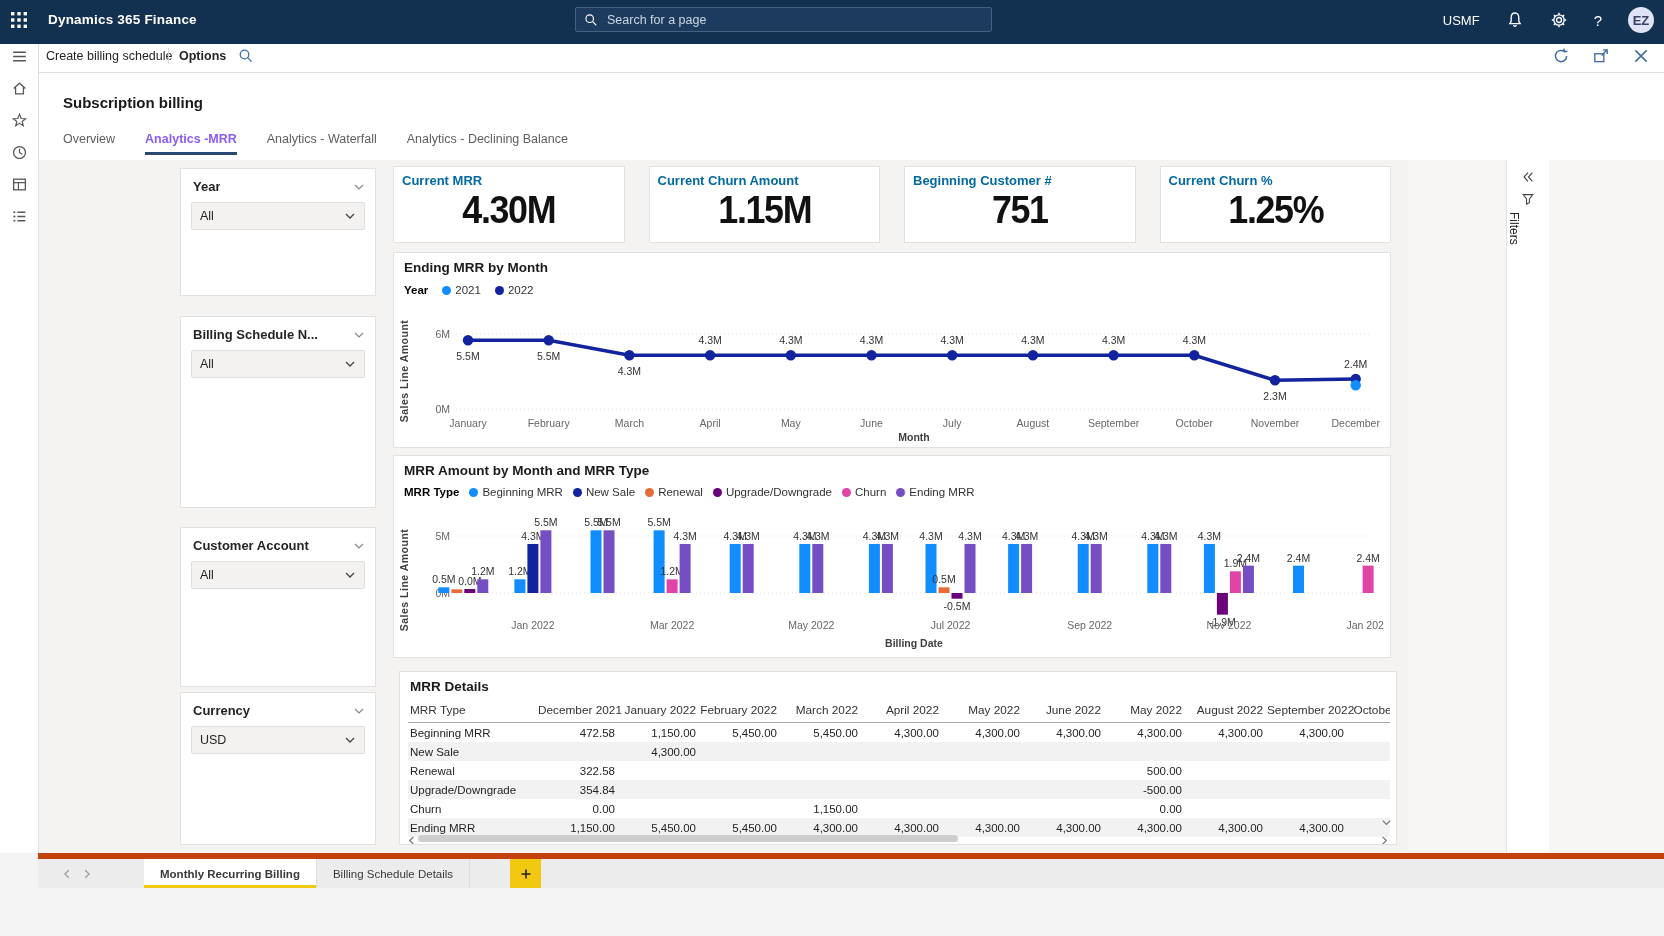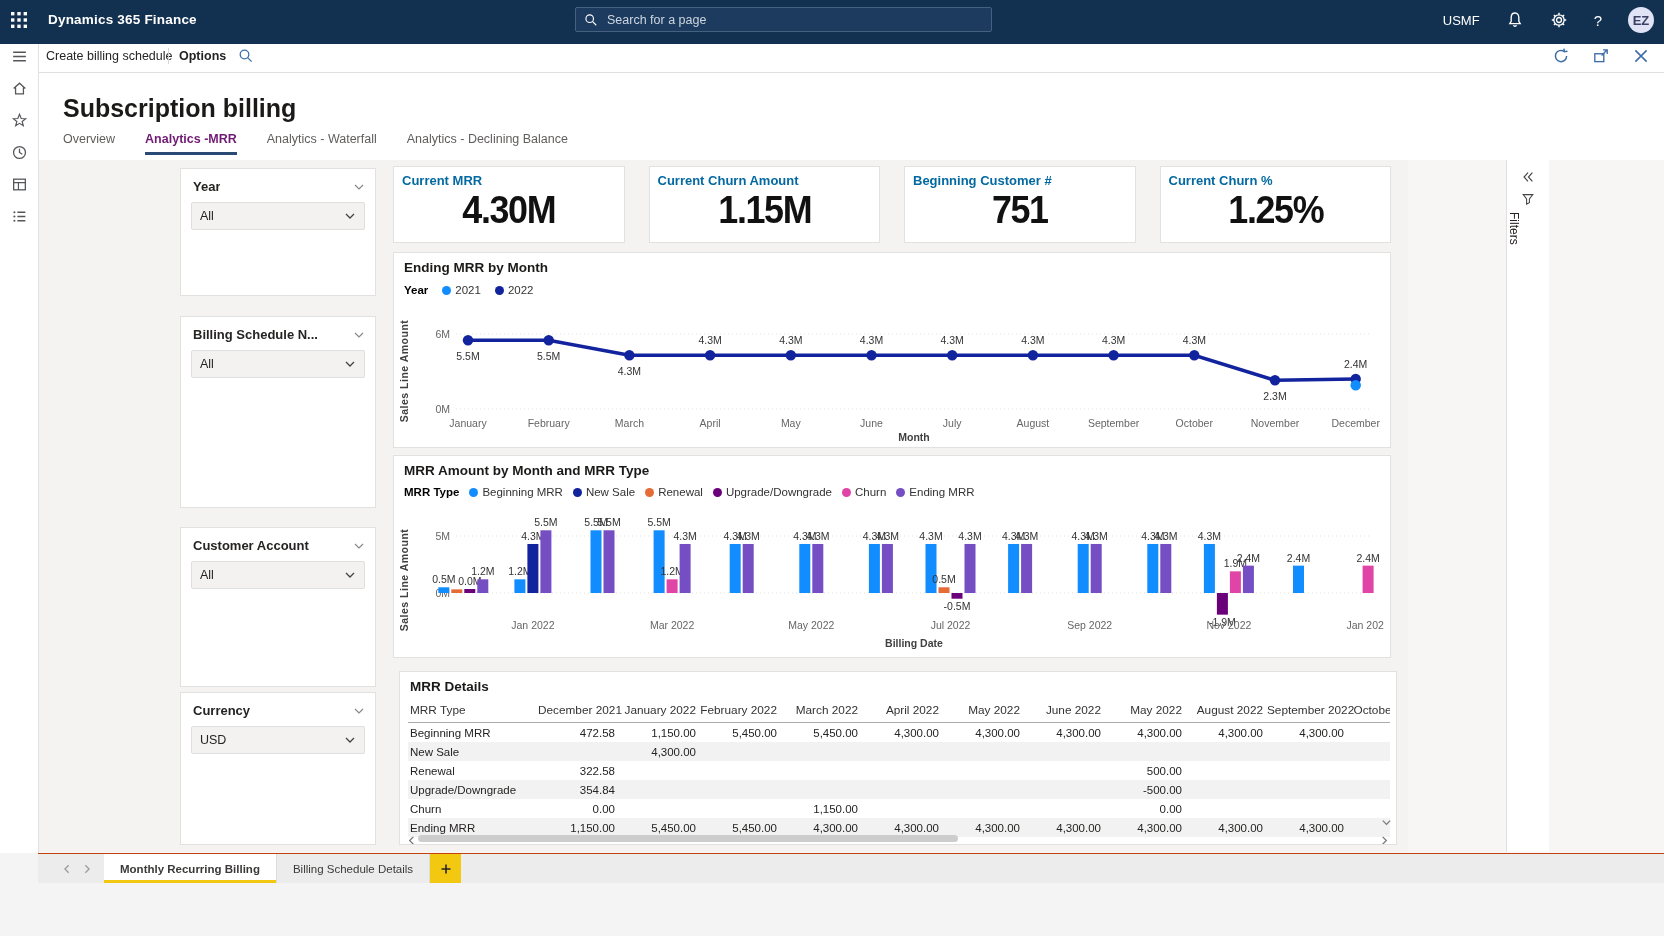--- a/index.html
+++ b/index.html
@@ -29,24 +29,24 @@
   .ap-options{left:179px;font-weight:700;}
   .ap-search{position:absolute;left:238px;top:8px;width:16px;height:16px;color:#3e6da5;cursor:pointer;}
   .ap-right{position:absolute;right:14px;top:0;height:32px;display:flex;align-items:center;gap:22px;color:#3e6da5;}
   .ap-right .tb-icon{color:#3e6da5;}
   
   .leftrail{position:absolute;left:0;top:40px;width:38px;height:813px;background:#fff;border-right:1px solid #e3e1df;z-index:25;}
   .rail-btn{width:38px;height:32px;display:flex;align-items:center;justify-content:center;color:#54565a;cursor:pointer;}
   .rail-btn svg{width:17px;height:17px;}
   
   .page-head{position:absolute;left:38px;top:72px;width:1626px;height:88px;background:#fff;}
-  .page-title{position:absolute;left:25px;top:22px;font-size:25px;font-weight:600;color:#1b1a19;}
+  .page-title{position:absolute;left:25px;top:22px;font-size:15px;font-weight:600;color:#1b1a19;}
   .page-tabs{position:absolute;left:25px;top:60px;display:flex;gap:30px;}
   .ptab{font-size:12.5px;color:#605e5c;padding-bottom:6px;cursor:pointer;white-space:nowrap;}
-  .ptab.active{color:#701a75;font-weight:700;border-bottom:3px solid #2b4a73;}
+  .ptab.active{color:#8b5cf6;font-weight:700;border-bottom:3px solid #2b4a73;}
   
   .canvas{position:absolute;left:38px;top:160px;width:1370px;height:692px;background:#f4f3f1;}
   .card{position:absolute;background:#fff;border:1px solid #e3e1df;box-sizing:border-box;}
   
   .slicer-card{left:142px;width:196px;}
   .slicer-title{display:flex;align-items:center;justify-content:space-between;padding:10px 10px 6px 12px;}
   .slicer-title .st{font-size:13px;font-weight:700;white-space:nowrap;overflow:hidden;}
   .slicer-collapse{color:#888;width:12px;height:12px;cursor:pointer;flex:none;}
   .slicer-dd{margin:2px 10px;height:26px;background:#f3f2f1;border:1px solid #e1dfdd;border-radius:2px;
              display:flex;align-items:center;justify-content:space-between;padding:0 8px;font-size:12.5px;cursor:pointer;}
@@ -78,22 +78,22 @@
   .t-row.alt{background:#f2f2f2;}
   .h-scroll{position:absolute;left:18px;top:163px;width:940px;height:7px;}
   .h-thumb{position:absolute;left:0;top:0;width:540px;height:7px;background:#cdcdcd;border-radius:4px;cursor:pointer;}
   .t-chev{position:absolute;color:#777;width:11px;height:11px;cursor:pointer;}
   
   .filters-rail{position:absolute;left:1506px;top:160px;width:42px;height:692px;background:#fff;border-left:1px solid #e3e1df;z-index:5;}
   .fr-collapse{margin:10px auto 8px auto;width:14px;height:14px;color:#444;cursor:pointer;display:block;}
   .fr-funnel{margin:8px auto 4px auto;width:14px;height:14px;color:#444;display:block;cursor:pointer;}
   .fr-label{writing-mode:vertical-rl;font-size:12px;color:#252423;margin:2px auto;}
   
-  .bottombar{position:absolute;left:38px;top:853px;width:1626px;height:29px;background:#ececec;border-top:1px solid #c2410c;
-             display:flex;align-items:stretch;z-index:10;}
+  .bottombar{position:absolute;left:38px;top:853px;width:1626px;height:29px;background:#ececec;border-top:6px solid #c2410c;
+             display:flex;align-items:stretch;z-index:10;gap:40px;}
   .bb-arrows{display:flex;align-items:center;gap:10px;padding:0 12px 0 24px;color:#9a9a9a;}
   .bb-arrows svg{width:10px;height:10px;cursor:pointer;}
   .bb-tab{display:flex;align-items:center;padding:0 16px;font-size:11.5px;color:#3b3a39;cursor:pointer;border-right:1px solid #dddddd;}
   .bb-tab.active{background:#fff;font-weight:700;box-shadow:inset 0 -3px 0 #F2C811;}
   .bb-plus{width:31px;background:#F2C811;display:flex;align-items:center;justify-content:center;color:#252423;cursor:pointer;}
   .bb-plus svg{width:12px;height:12px;}
   .below-strip{position:absolute;left:0;top:882px;width:1664px;height:54px;background:#f4f4f4;}
   .rail-bottom{position:absolute;left:0;top:853px;width:38px;height:83px;background:#f4f4f4;}
 </style>
 </head>

